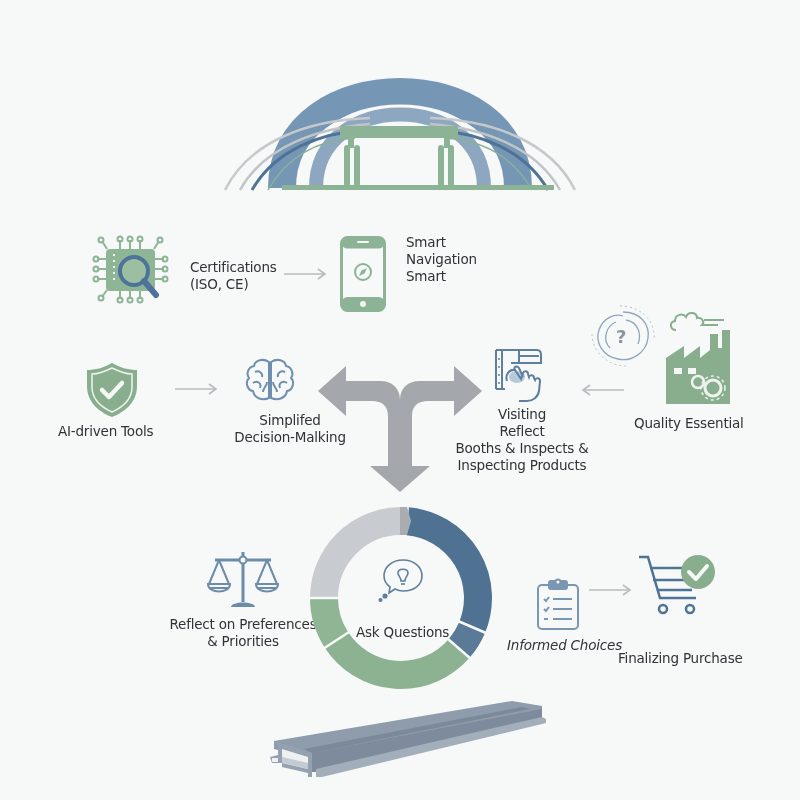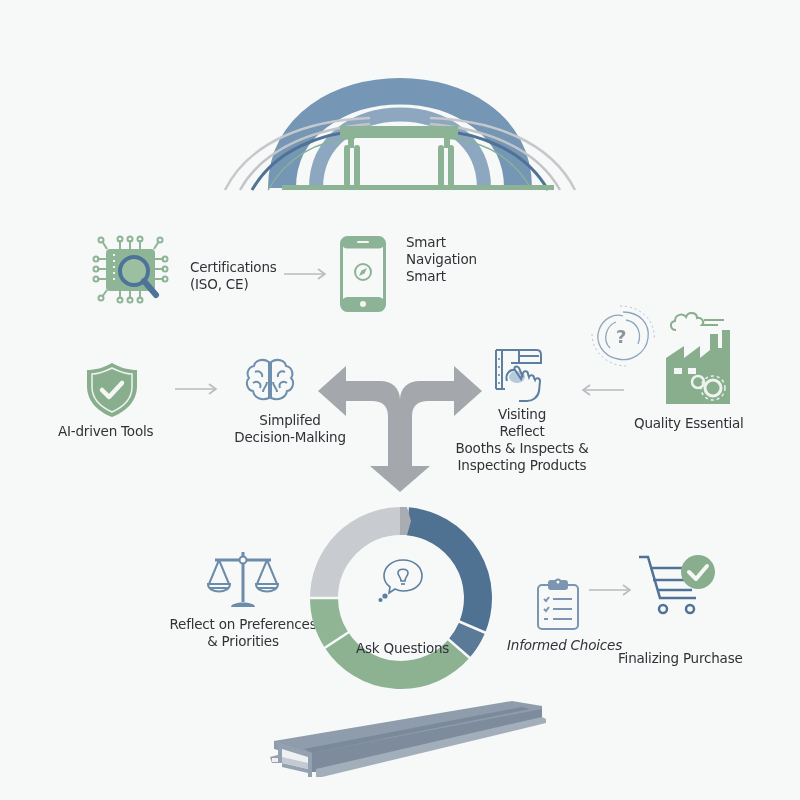--- a/index.html
+++ b/index.html
@@ -264,21 +264,21 @@
 
 <div class="abs" style="left:378px;top:558px;width:46px;height:44px;">
   <svg width="46" height="44" viewBox="0 0 46 44" fill="none" stroke="#5e7f9f" stroke-width="1.6">
     <path d="M25 2 C36 2, 44 9, 44 18 C44 27, 36 33, 25 33 C22 33, 19 32, 17 31 L11 35 L12 29 C8 26, 6 22, 6 18 C6 9, 14 2, 25 2 Z"></path>
     <path d="M20 15 C20 10, 30 10, 30 15 C30 18, 27 19, 27 23 L23 23 C23 19, 20 18, 20 15 Z"></path>
     <line x1="23" y1="26" x2="27" y2="26"></line>
     <circle cx="7" cy="38" r="1.8" fill="#5e7f9f"></circle>
     <circle cx="2.5" cy="42" r="1.3" fill="#5e7f9f"></circle>
   </svg>
 </div>
-<div class="label" style="left:356px;top:640px;">Ask Questions</div>
+<div class="label" style="left:356px;top:624px;">Ask Questions</div>
 
 <div class="abs" style="left:536px;top:579px;width:44px;height:52px;">
   <svg width="44" height="52" viewBox="0 0 44 52" fill="none" stroke="#7b96b0" stroke-width="2">
     <rect x="2" y="6" width="40" height="44" rx="4"></rect>
     <rect x="13" y="2" width="18" height="8" rx="2" fill="#7b96b0"></rect>
     <circle cx="22" cy="3" r="2.5" fill="#f7f8f8"></circle>
     <path d="M8 20 L10 22 L13 18"></path>
     <line x1="17" y1="20" x2="36" y2="20"></line>
     <path d="M8 30 L10 32 L13 28"></path>
     <line x1="17" y1="30" x2="36" y2="30"></line>

